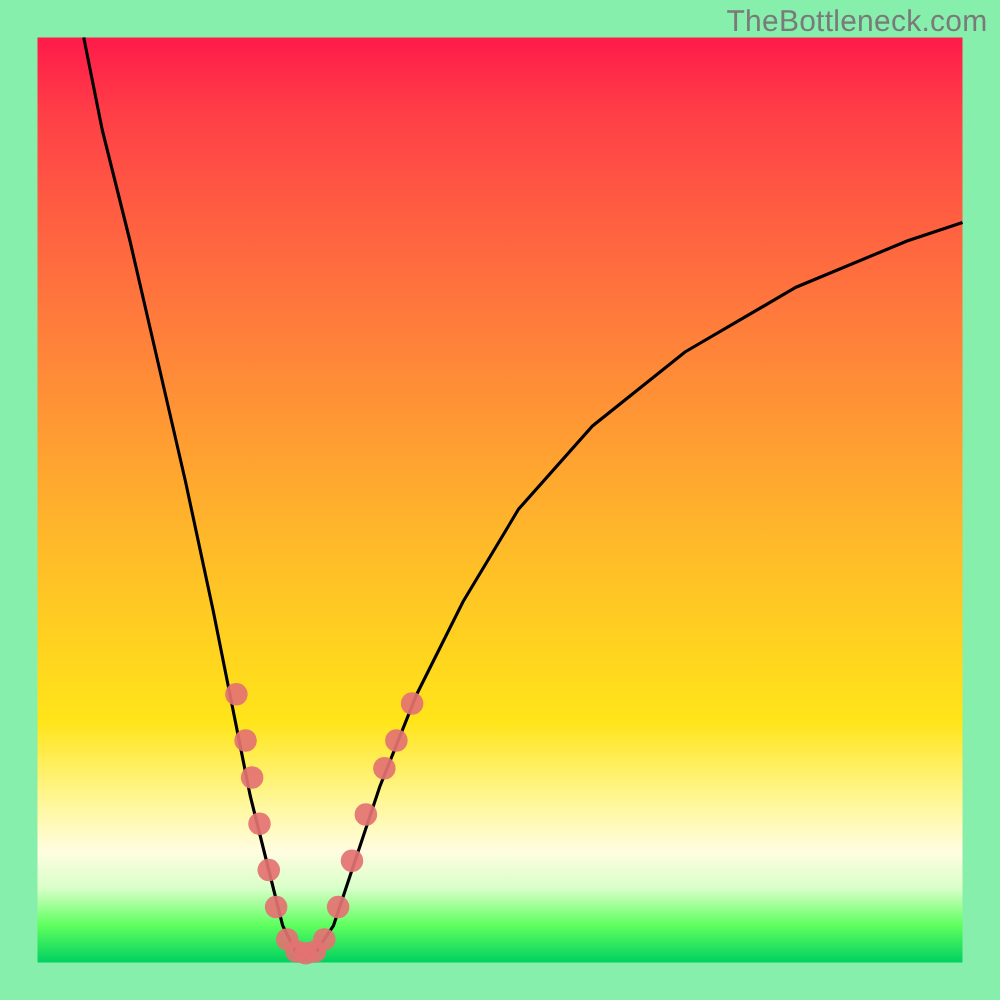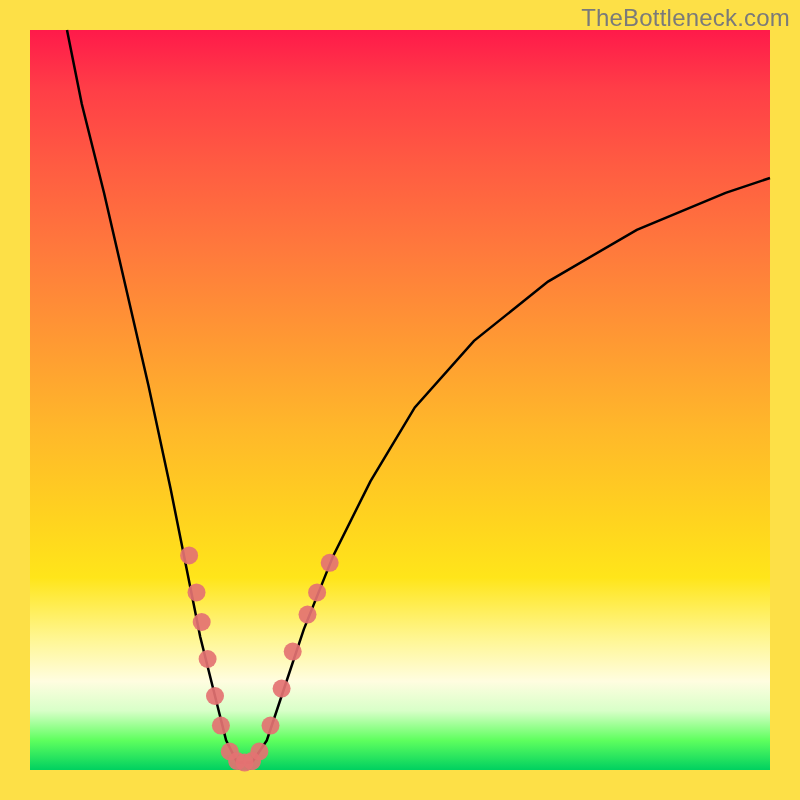--- a/index.html
+++ b/index.html
@@ -10,21 +10,21 @@
     overflow: hidden;
     background: #000;
     font-family: Arial, Helvetica, sans-serif;
   }
   .frame {
     position: absolute;
     top: 0;
     left: 0;
     width: 800px;
     height: 800px;
-    background: #fde047;
+    background: #86efac;
   }
   .plot-area {
     position: absolute;
     top: 30px;
     left: 30px;
     width: 740px;
     height: 740px;
     
     background: linear-gradient(to bottom,
       #ff1a4a 0%,

